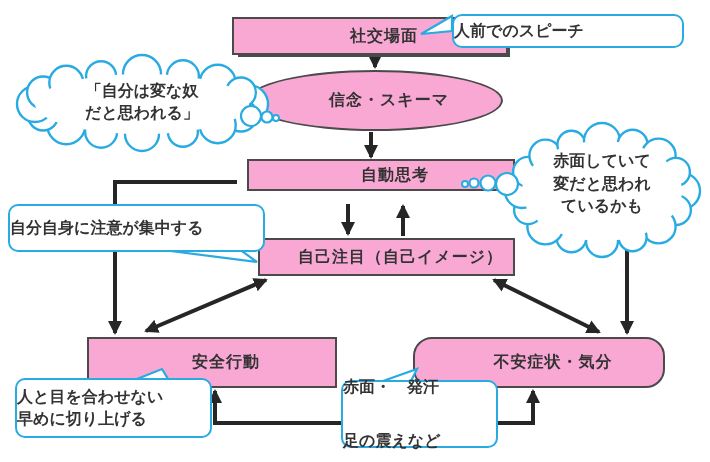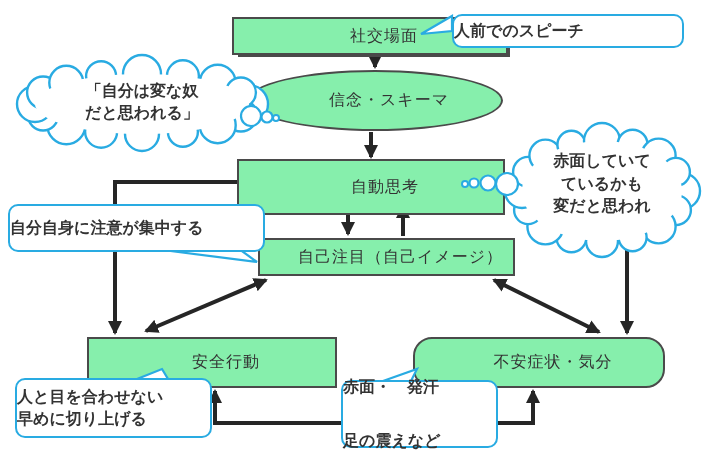--- a/index.html
+++ b/index.html
@@ -9,24 +9,24 @@
     --arrow:#262626;
   }
   html,body{margin:0;padding:0;background:#ffffff;}
   #canvas{
     position:relative;width:710px;height:462px;background:#ffffff;overflow:hidden;
     font-family:"Liberation Sans","DejaVu Sans",sans-serif;
     color:var(--ink);
   }
   svg.layer{position:absolute;left:0;top:0;width:710px;height:462px;pointer-events:none;}
   .box{
-    position:absolute;box-sizing:border-box;background:#86efac;
+    position:absolute;box-sizing:border-box;background:#f9a8d4;
     border:2px solid var(--box-border);
     display:flex;align-items:center;justify-content:center;
-    font-size:16px;font-weight:normal;letter-spacing:1px;white-space:nowrap;padding-left:28px;
+    font-size:16px;font-weight:bold;letter-spacing:1px;white-space:nowrap;padding-left:28px;
   }
   .box.shadowed{box-shadow:4px 4px 0 -2px var(--box-border);}
   .ellipse{border-radius:50%;}
   .callout{
     position:absolute;box-sizing:border-box;background:#ffffff;
     border:2.5px solid var(--accent);border-radius:10px;
     display:flex;flex-direction:column;align-items:flex-start;justify-content:center;
     font-size:15px;font-weight:bold;line-height:1.35;white-space:nowrap;text-align:center;
   }
   .cloud-text{
@@ -60,21 +60,21 @@
   </svg>
 
   <div class="box shadowed" style="left:232px;top:17px;width:276px;height:38px;">
     <span>社交場面</span>
   </div>
 
   <div class="box ellipse" style="left:247px;top:70px;width:256px;height:61px;">
     <span>信念・スキーマ</span>
   </div>
 
-  <div class="box" style="left:237px;top:159px;width:268px;height:56px;">
+  <div class="box" style="left:247px;top:159px;width:268px;height:32px;">
     <span>自動思考</span>
   </div>
 
   <div class="box" style="left:258px;top:238px;width:257px;height:38px;">
     <span>自己注目（自己イメージ）</span>
   </div>
 
   <div class="box" style="left:87px;top:337px;width:250px;height:51px;">
     <span>安全行動</span>
   </div>
@@ -140,22 +140,22 @@
     <polygon class="shape-stroke" points="137,379 168,379 162,369" stroke-width="2.2"></polygon>
     <polygon class="shape-stroke" points="383,381 411,381 417,369" stroke-width="2.2"></polygon>
   </svg>
 
   <div class="cloud-text" style="left:35px;top:70px;width:214px;height:64px;">
     <div>「自分は変な奴</div>
     <div>だと思われる」</div>
   </div>
   <div class="cloud-text" style="left:512px;top:145px;width:180px;height:78px;">
     <div>赤面していて</div>
+    <div>変だと思われ</div>
     <div>ているかも</div>
-    <div>変だと思われ</div>
   </div>
 
   <div class="callout" style="left:452px;top:14px;width:232px;height:34px;font-size:16px;">
     <div>人前でのスピーチ</div>
   </div>
 
   <div class="callout" style="left:8px;top:204px;width:257px;height:48px;font-size:16px;">
     <div>自分自身に注意が集中する</div>
   </div>
 

